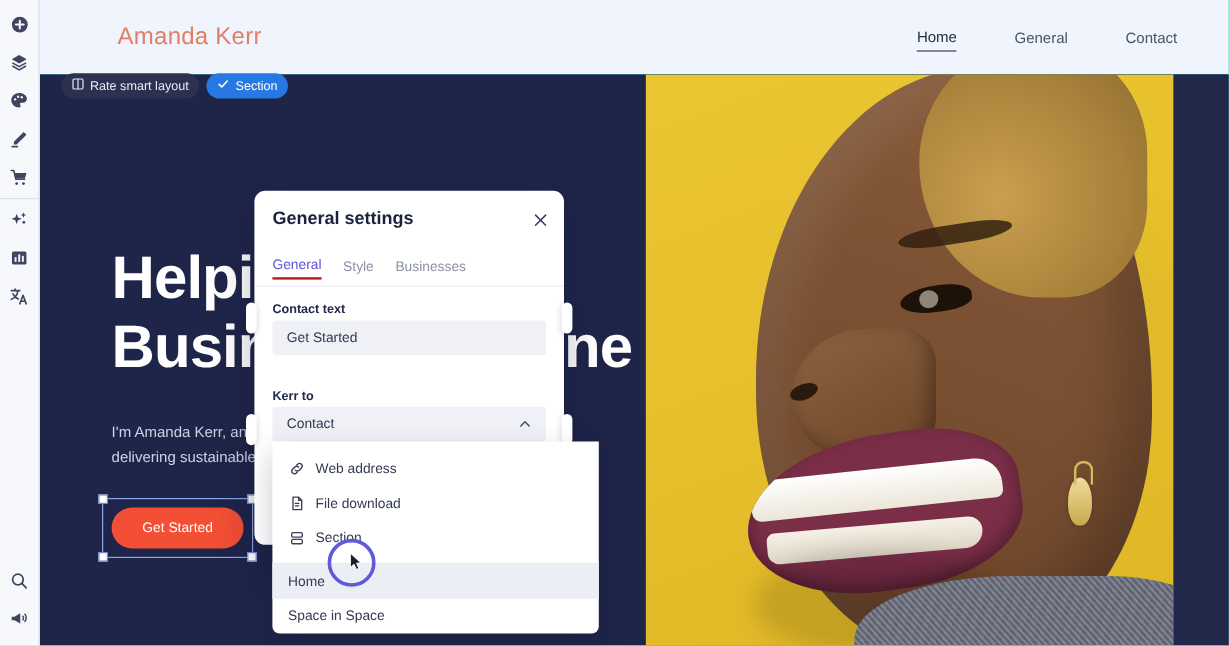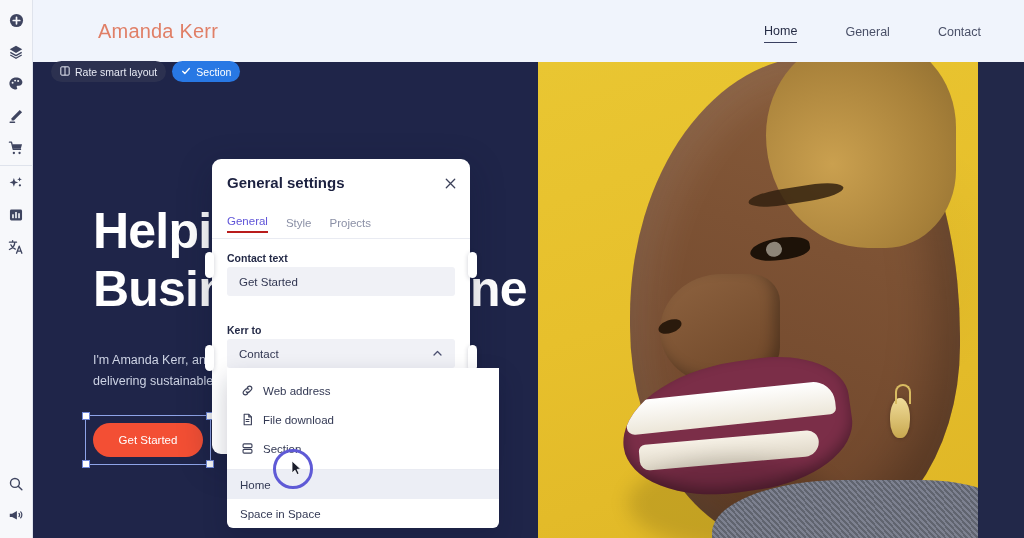--- a/index.html
+++ b/index.html
@@ -568,21 +568,21 @@
     <div id="modal-title">General settings</div>
     <div id="modal-close">
       <svg width="11" height="11" viewBox="0 0 12 12">
           <path d="M1.4 1.4 10.6 10.6M10.6 1.4 1.4 10.6" stroke="#3b4059" stroke-width="1.4" stroke-linecap="round"></path>
         </svg>
     </div>
 
     <div id="modal-tabs">
       <div class="mtab active">General</div>
       <div class="mtab">Style</div>
-      <div class="mtab">Projects</div>
+      <div class="mtab">Businesses</div>
     </div>
     <div id="tabs-rule"></div>
 
     <div class="field-label" id="label-button-text">Contact text</div>
     <input id="button-text-input" type="text" value="Get Started" style="">
 
     <div class="field-label" id="label-link-to">Kerr to</div>
 
     <div id="link-select">
       <span id="link-select-value">Contact</span>

